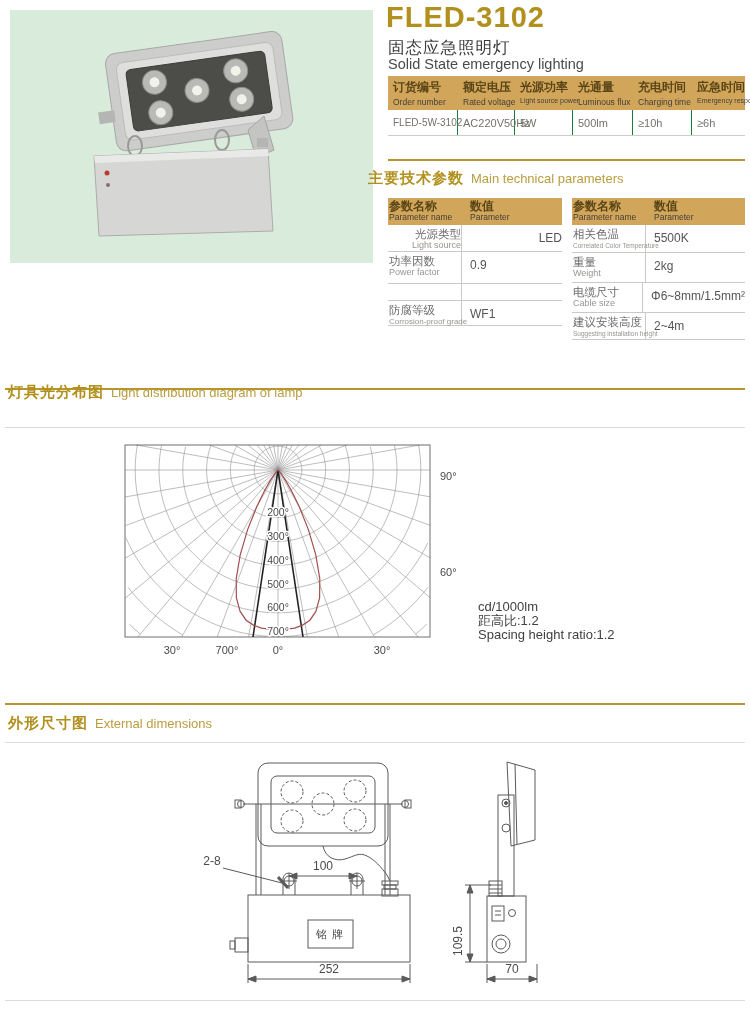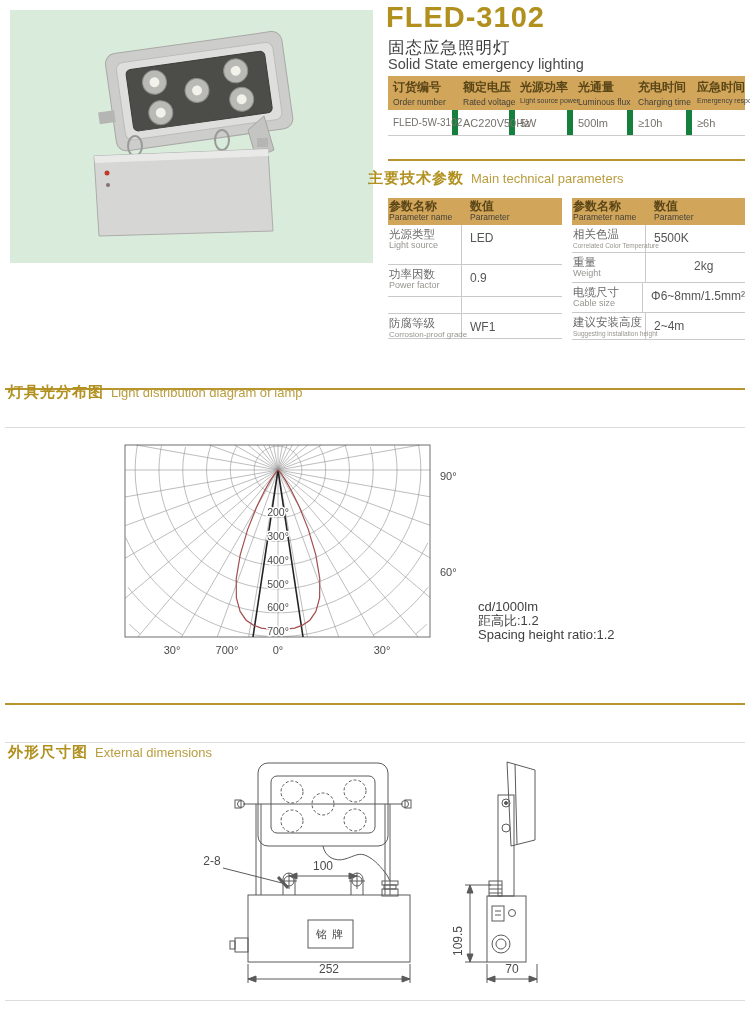--- a/index.html
+++ b/index.html
@@ -14,21 +14,21 @@
   .sub-en{position:absolute;left:388px;top:56px;font-size:14.5px;color:#4a4a4a;}
   
   .spec{position:absolute;left:388px;top:76px;width:357px;}
   .spec-head{display:flex;background:#d1a65b;}
   .sh{box-sizing:border-box;padding:3px 0 3px 5px;}
   .sh .zh{font-size:12px;font-weight:bold;color:#5a4517;white-space:nowrap;}
   .sh .en{font-size:8.5px;color:#44403a;white-space:nowrap;margin-top:1px;}
   .sh:nth-child(3) .en,.sh:nth-child(6) .en{font-size:7px;}
   .c1{width:70px;} .c2{width:57px;} .c3{width:58px;} .c4{width:60px;} .c5{width:59px;} .c6{width:53px;}
   .spec-row{display:flex;border-bottom:1px solid #ccc;}
-  .sc{box-sizing:border-box;font-size:11px;color:#75716b;padding:7px 0 6px 5px;border-right:6px solid #15803d;white-space:nowrap;}
+  .sc{box-sizing:border-box;font-size:11px;color:#75716b;padding:7px 0 6px 5px;border-right:1px solid #15803d;white-space:nowrap;}
   .sc:first-child{font-size:10px;}
   .sc:last-child{border-right:none;}
   
   .goldline{position:absolute;height:2px;background:#b8952c;}
   .grayline{position:absolute;height:1px;background:#dcdcdc;}
   .sec-title{position:absolute;white-space:nowrap;}
   .sec-title .zh{font-weight:bold;font-size:15px;color:#b1901e;letter-spacing:1px;}
   .sec-title .en{font-size:13px;color:#b99d3f;margin-left:7px;}
   
   .ptable{position:absolute;top:198px;}
@@ -37,22 +37,22 @@
   .pcol2{flex:1;box-sizing:border-box;padding-left:8px;}
   .phead .zh{display:block;font-size:12px;font-weight:bold;color:#5a4517;line-height:13px;white-space:nowrap;}
   .phead .en{display:block;font-size:8.5px;color:#44403a;line-height:9px;white-space:nowrap;}
   .prow{display:flex;border-bottom:1px solid #c9c9c9;box-sizing:border-box;}
   .prow .pcol1{border-right:1px solid #c9c9c9;padding-top:3px;}
   .prow .zh{display:block;font-size:11.5px;color:#6b6b6b;line-height:13px;white-space:nowrap;}
   .prow .en{display:block;font-size:9px;color:#979590;line-height:9px;white-space:nowrap;}
   .prow .en-s{font-size:8px;}
   .prow .en-xs{font-size:6.5px;}
   .pval{font-size:12px;color:#555;padding-top:6px;white-space:nowrap;}
-  .hL1{height:40px;} .hL2{height:32px;} .hL3{height:17px;} .hL4{height:30px;} .hL5{height:25px;}
-  .hR1{height:28px;} .hR2{height:30px;gap:40px;} .hR3{height:30px;} .hR4{height:27px;}
+  .hL1{height:27px;text-align:right;} .hL2{height:32px;} .hL3{height:17px;} .hL4{height:30px;} .hL5{height:25px;}
+  .hR1{height:28px;} .hR2{height:30px;} .hR3{height:30px;} .hR4{height:27px;}
   
   .chart{position:absolute;left:100px;top:435px;}
   svg{font-family:"Liberation Sans","DejaVu Sans",sans-serif;}
   .axlab{paint-order:stroke;stroke:#fff;stroke-width:3px;fill:#4a4a4a;font-size:10.5px;text-anchor:middle;}
   .polarlab{fill:#4a4a4a;font-size:11px;}
   .notes{position:absolute;left:478px;top:600px;font-size:13px;color:#3f3f3f;line-height:14px;}
   
   .dimtext{font-size:12px;fill:#4a4a4a;text-anchor:middle;stroke:none;}
   .plate{font-size:11px;fill:#4a4a4a;text-anchor:middle;letter-spacing:5px;stroke:none;}
 </style>
@@ -293,21 +293,21 @@
         <text x="340" y="141" class="polarlab">60°</text>
       </svg>
   </div>
   <div class="notes">
     <div>cd/1000lm</div>
     <div>距高比:1.2</div>
     <div>Spacing height ratio:1.2</div>
   </div>
 
   <div class="goldline" style="left:5px;top:703px;width:740px;"></div>
-  <div class="sec-title" style="left:8px;top:714px;margin-top:29px;">
+  <div class="sec-title" style="left:8px;top:714px;">
     <span class="zh">外形尺寸图</span><span class="en">External dimensions</span>
   </div>
   <div class="grayline" style="left:5px;top:742px;width:740px;"></div>
 
   <div class="abs" style="left:185px;top:755px;">
     <svg width="290" height="250" viewBox="0 0 290 250">
       <g stroke="#5a5a5a" fill="none" stroke-width="1">
         <rect x="73" y="8" width="130" height="83" rx="10"></rect>
         <rect x="86" y="21" width="104" height="57" rx="6"></rect>
         <g stroke-dasharray="3 2">

